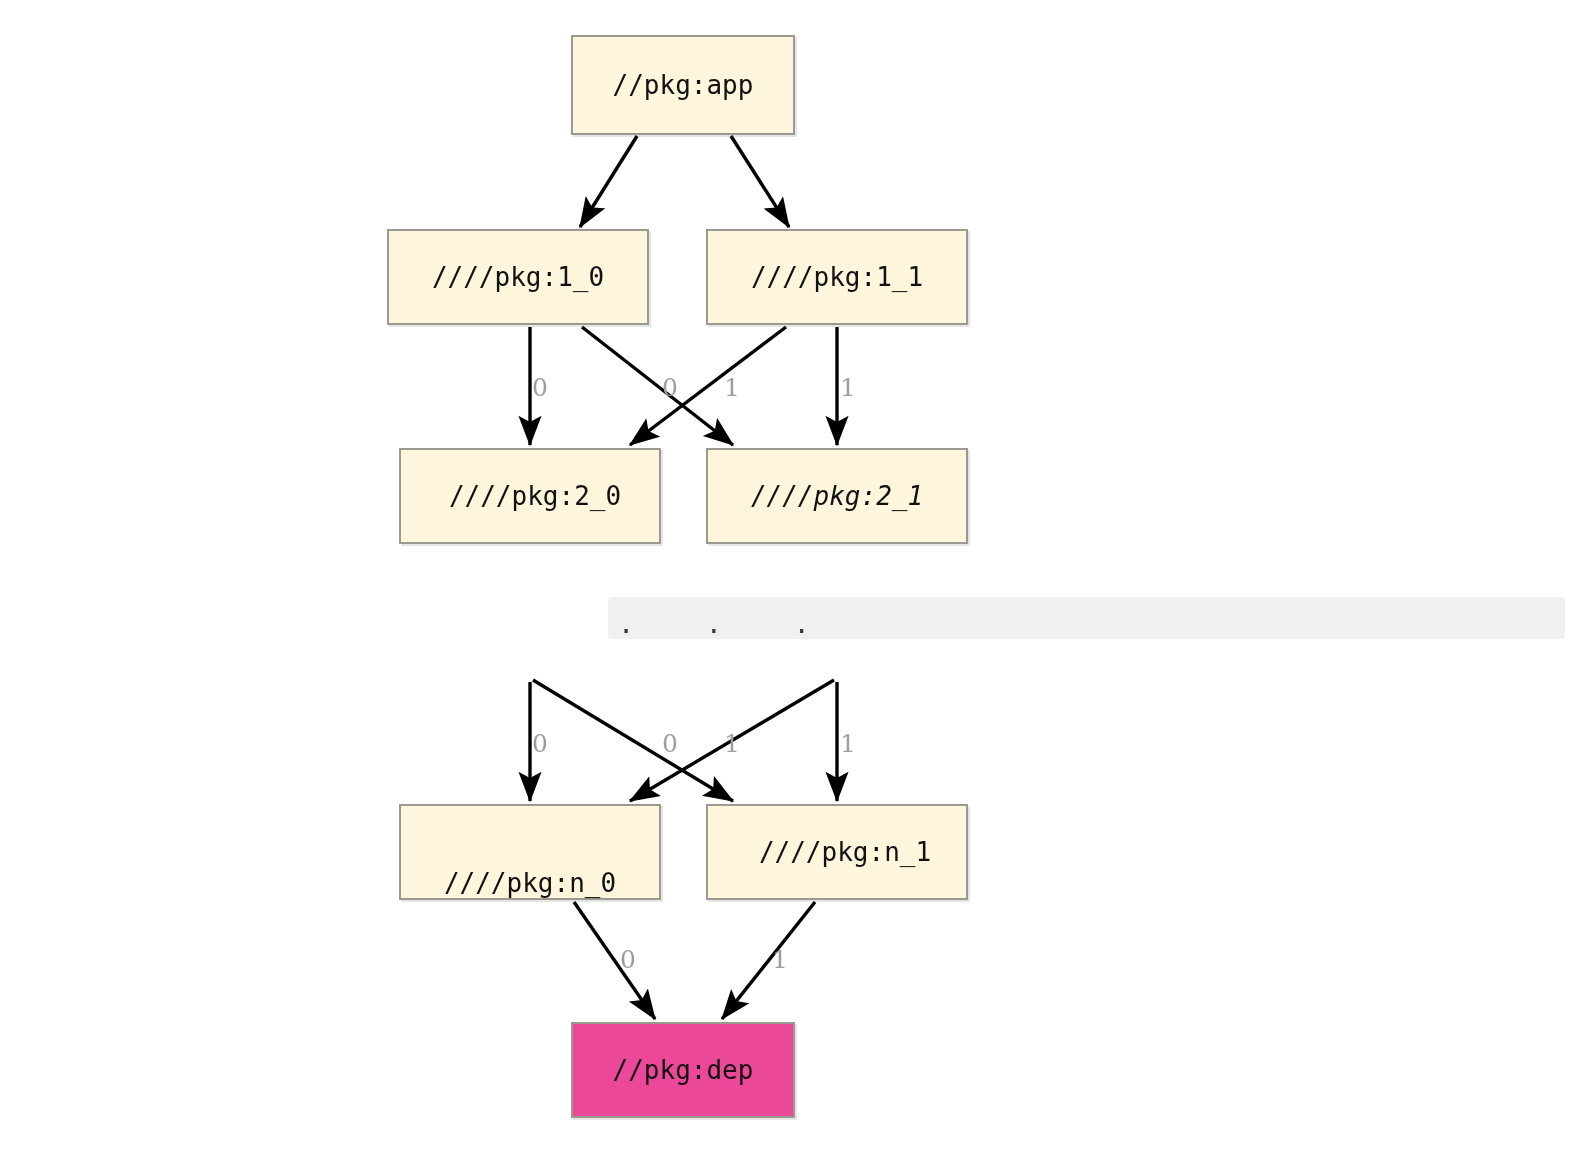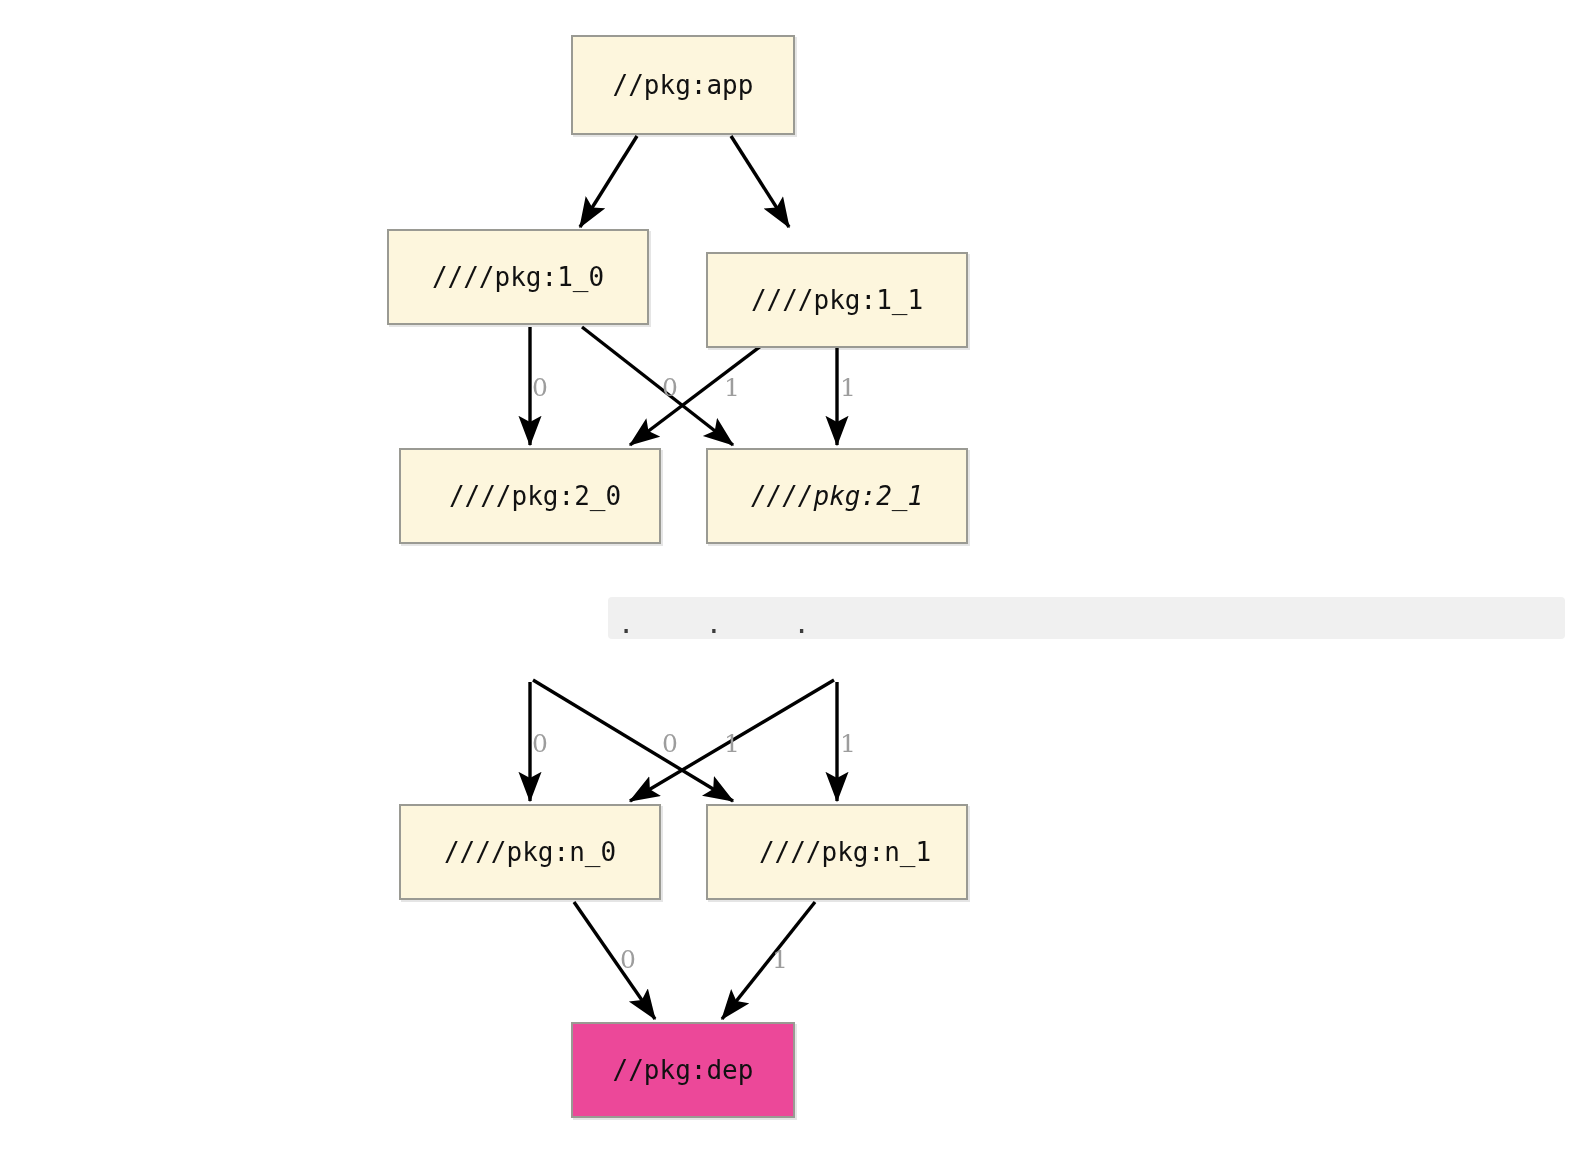--- a/index.html
+++ b/index.html
@@ -99,30 +99,30 @@
       </g>
   </svg>
 
   <div id="nodes-layer">
       <div class="node-box" style="left: 571px; top: 35px; width: 224px; height: 100px; background: rgb(253, 246, 221); border-color: rgb(154, 154, 147);">
         <span class="node-label">//pkg:app</span>
       </div>
       <div class="node-box" style="left: 387px; top: 229px; width: 262px; height: 96px; background: rgb(253, 246, 221); border-color: rgb(154, 154, 147);">
         <span class="node-label">////pkg:1_0</span>
       </div>
-      <div class="node-box" style="left: 706px; top: 229px; width: 262px; height: 96px; background: rgb(253, 246, 221); border-color: rgb(154, 154, 147); margin-top: 23px;">
+      <div class="node-box" style="left: 706px; top: 229px; width: 262px; height: 96px; background: rgb(253, 246, 221); border-color: rgb(154, 154, 147);">
         <span class="node-label">////pkg:1_1</span>
       </div>
       <div class="node-box" style="left: 399px; top: 448px; width: 262px; height: 96px; background: rgb(253, 246, 221); border-color: rgb(154, 154, 147); padding-left: 10px;">
         <span class="node-label">////pkg:2_0</span>
       </div>
       <div class="node-box" style="left: 706px; top: 448px; width: 262px; height: 96px; background: rgb(253, 246, 221); border-color: rgb(154, 154, 147); font-style: italic;">
         <span class="node-label">////pkg:2_1</span>
       </div>
-      <div class="node-box" style="left: 399px; top: 804px; width: 262px; height: 96px; background: rgb(253, 246, 221); border-color: rgb(154, 154, 147);">
+      <div class="node-box" style="left: 399px; top: 804px; width: 262px; height: 96px; background: rgb(253, 246, 221); border-color: rgb(154, 154, 147); align-items: flex-end;">
         <span class="node-label">////pkg:n_0</span>
       </div>
       <div class="node-box" style="left: 706px; top: 804px; width: 262px; height: 96px; background: rgb(253, 246, 221); border-color: rgb(154, 154, 147); padding-left: 16px;">
         <span class="node-label">////pkg:n_1</span>
       </div>
       <div class="node-box" style="left: 571px; top: 1022px; width: 224px; height: 96px; background: #ec4899; border-color: rgb(154, 154, 147);">
         <span class="node-label">//pkg:dep</span>
       </div>
     </div>
 

